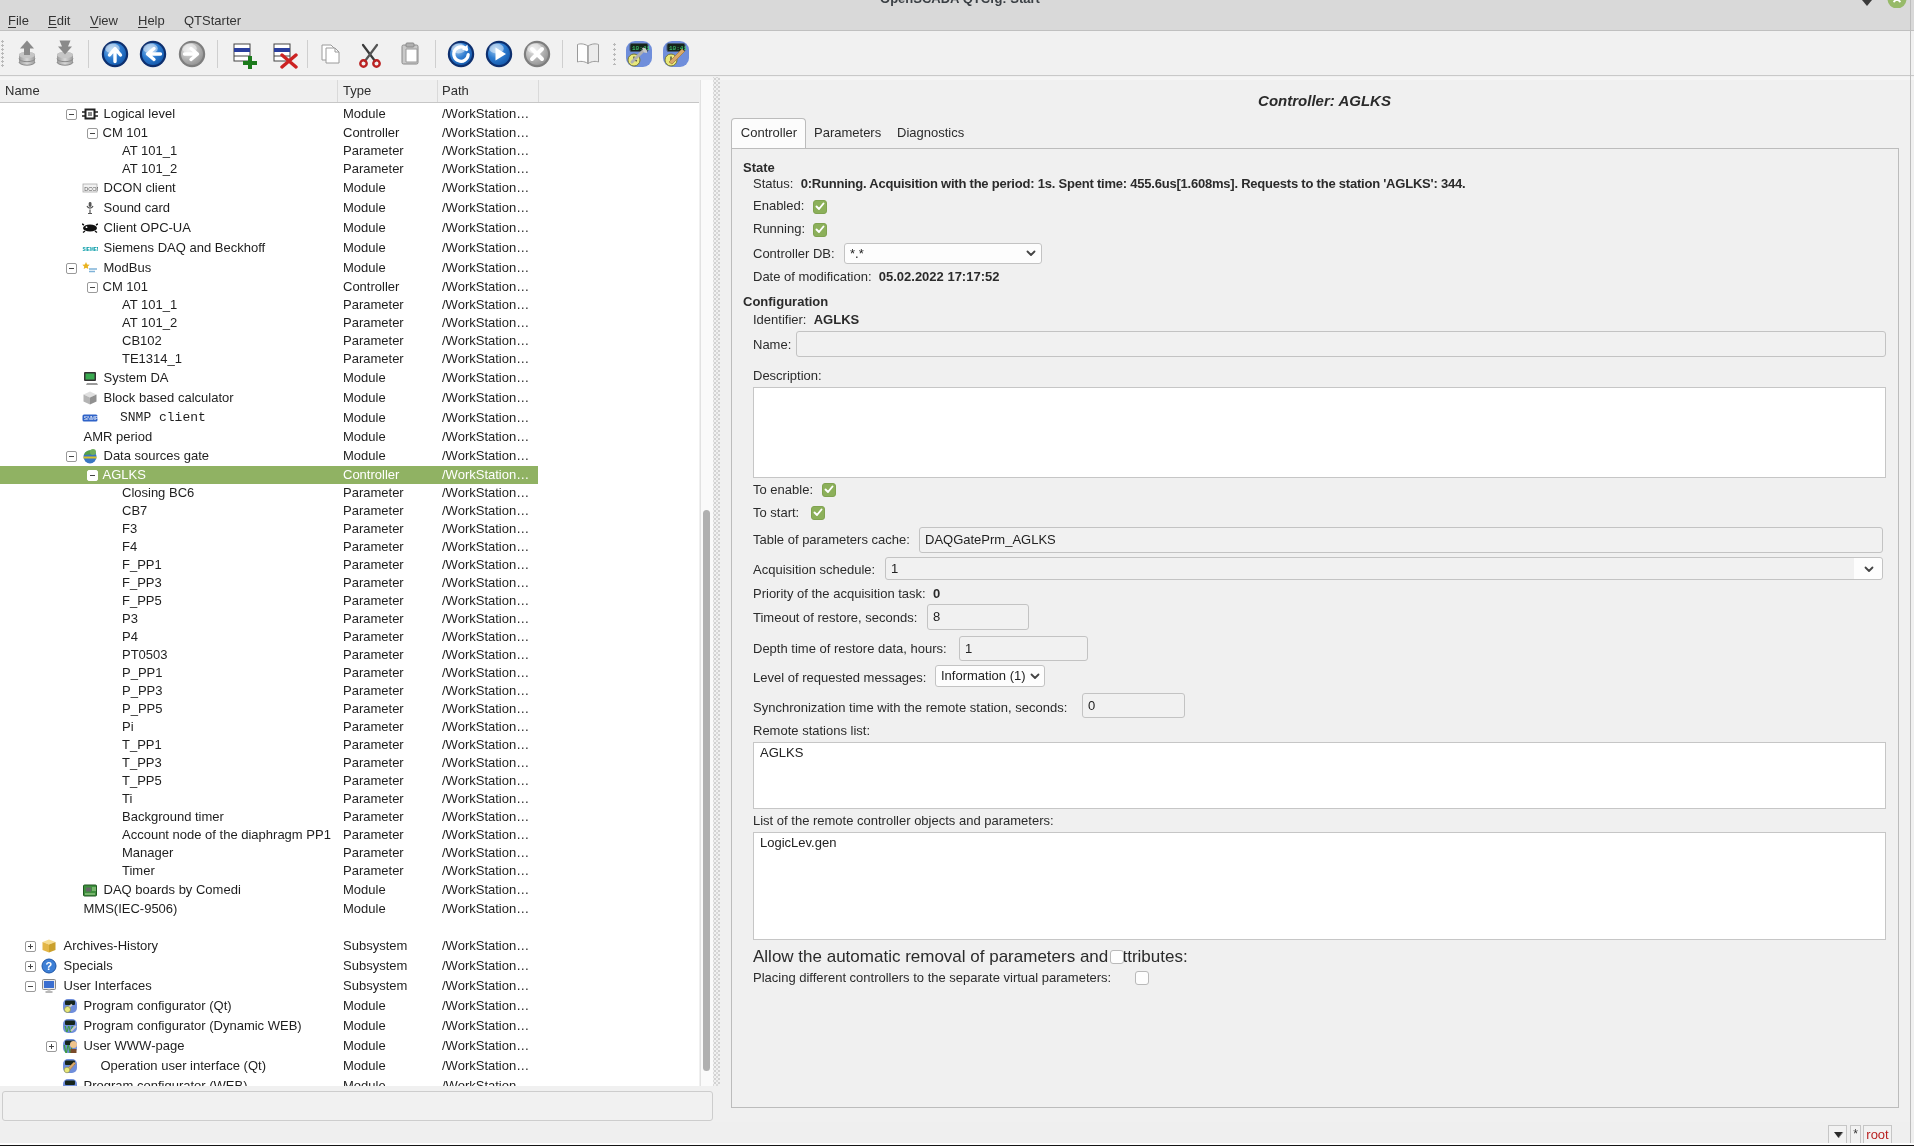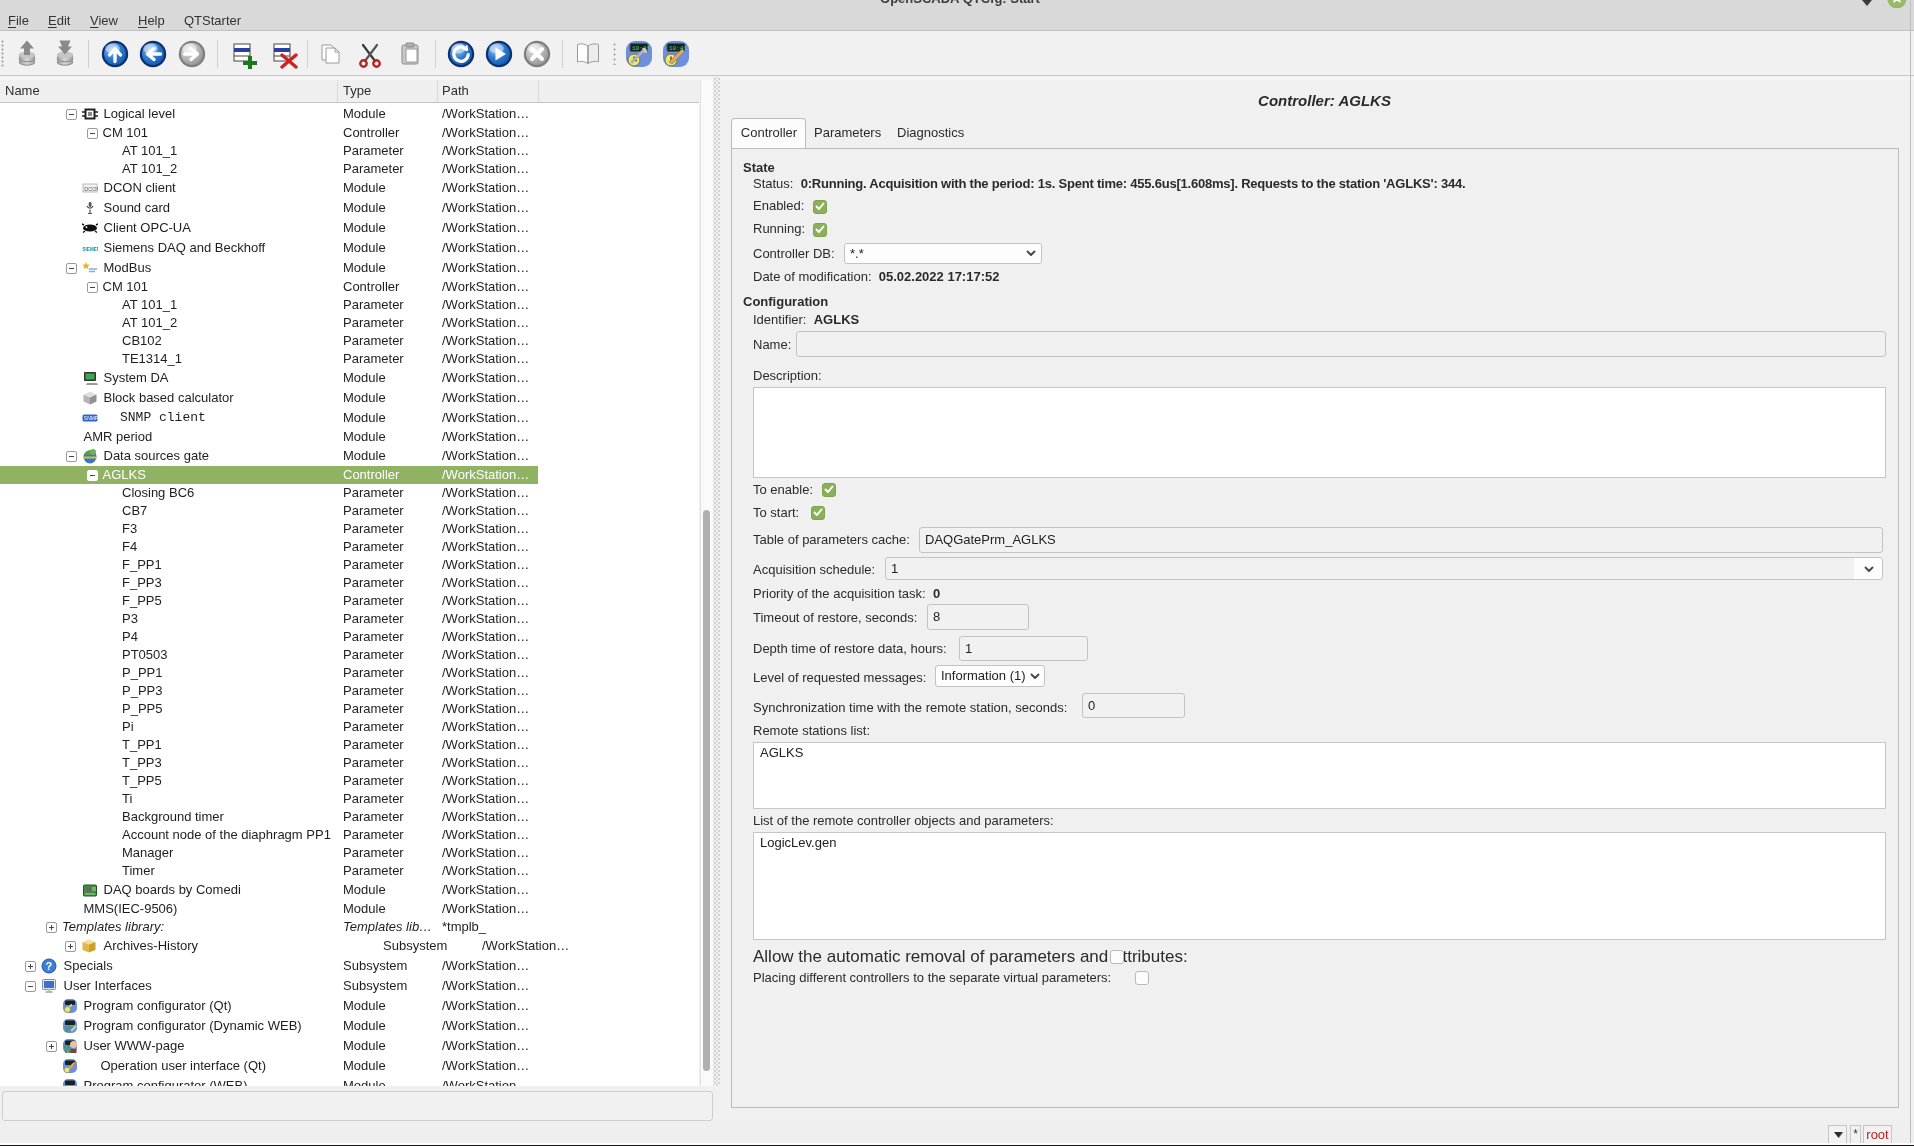--- a/index.html
+++ b/index.html
@@ -761,30 +761,21 @@
       </span>
       <span class="nm" style="left:103.5px;height:20px;line-height:20px;">DAQ boards by Comedi</span>
       <span class="ty" style="height:20px;line-height:20px;">Module</span>
       <span class="pa" style="height:20px;line-height:20px;">/WorkStation…</span>
     </div>
     <div class="row" style="top:797px;height:18px;">
       <span class="nm" style="left:83.5px;height:18px;line-height:18px;">MMS(IEC-9506)</span>
       <span class="ty" style="height:18px;line-height:18px;">Module</span>
       <span class="pa" style="height:18px;line-height:18px;">/WorkStation…</span>
     </div>
-    <div class="row" style="top:815px;height:18px;">
-      <span class="tg plus" style="left:45.5px;top:3.5px">
-        <i></i>
-        <b></b>
-      </span>
-      <span class="nm" style="left:62px;height:18px;line-height:18px;font-style:italic;">Templates library:</span>
-      <span class="ty" style="height:18px;line-height:18px;font-style:italic;">Templates lib…</span>
-      <span class="pa" style="height:18px;line-height:18px;">*tmplb_</span>
-    </div>
-    <div class="row" style="top:833px;height:20px;margin-left:40px;">
+    <div class="row" style="top:833px;height:20px;">
       <span class="tg plus" style="left:24.5px;top:4.5px">
         <i></i>
         <b></b>
       </span>
       <span class="ic" style="left:41px;top:2px">
         <svg class="abs" style="left:0;top:0" width="16" height="16" viewBox="0 0 16 16">
           <path d="M8 1.5 L14.5 4 L8 6.5 L1.5 4 Z" fill="#f7dd8f"></path>
           <path d="M1.5 4 L8 6.5 V14.5 L1.5 12 Z" fill="#e3b647"></path>
           <path d="M14.5 4 L8 6.5 V14.5 L14.5 12 Z" fill="#caa02c"></path>
         </svg>

